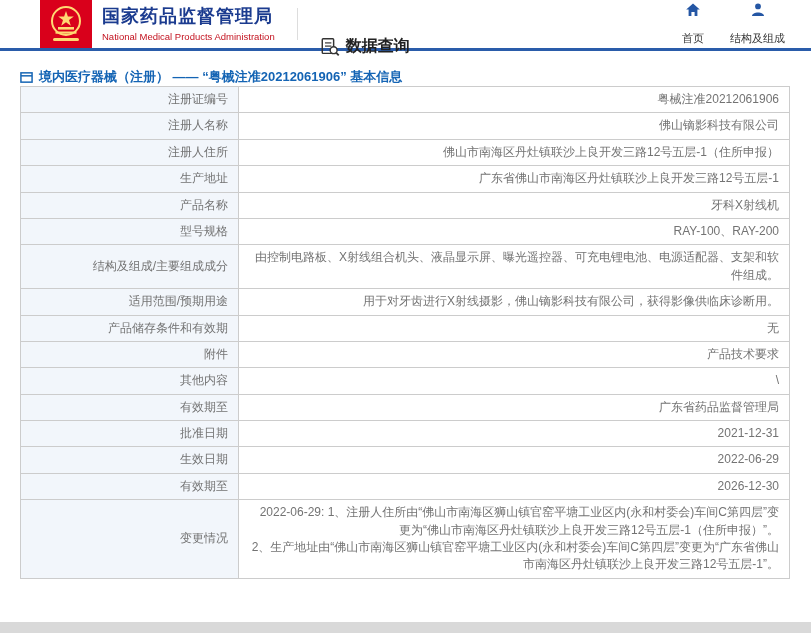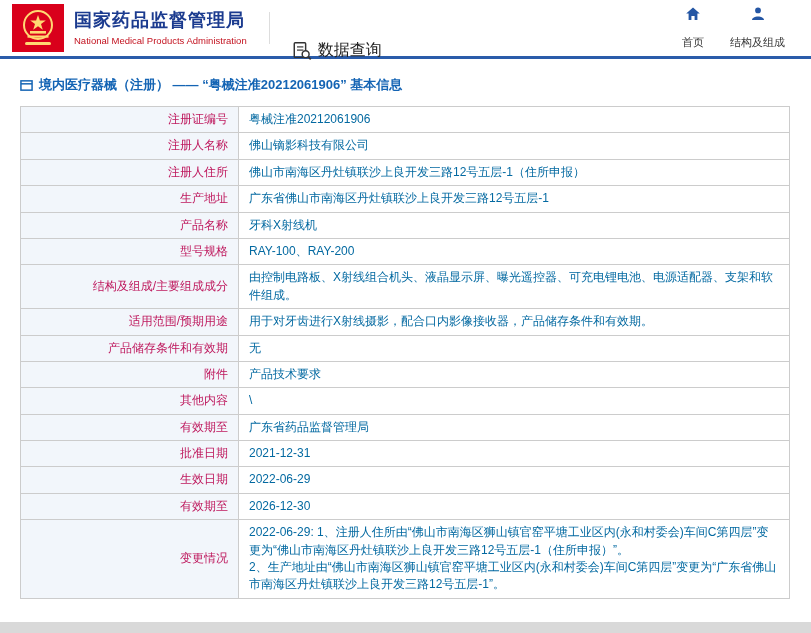--- a/index.html
+++ b/index.html
@@ -5,48 +5,48 @@
   * { margin:0; padding:0; box-sizing:border-box; }
   html,body { width:811px; height:633px; }
   body {
     font-family:"Liberation Sans", sans-serif;
     background:#ffffff;
     position:relative;
     overflow:hidden;
   }
   
   .header {
-    height:56px;
+    height:48px;
     display:flex;
     align-items:center;
-    padding:0 20px 0 12px;
+    padding:0 20px 0 40px;
     background:#fff;
   }
   .logo { width:52px; height:47px; flex:0 0 auto; margin-right:10px; }
   .agency { display:flex; flex-direction:column; justify-content:center; }
   .agency-cn { font-size:18px; font-weight:bold; color:#1b3b8f; letter-spacing:1px; line-height:1.2; }
   .agency-en { font-size:9.5px; color:#c3121f; margin-top:3px; }
   .v-divider { width:1px; height:32px; background:#dddddd; margin:0 22px; }
-  .section-title { display:flex; align-items:center; gap:6px; font-size:16px; font-weight:normal; color:#222; cursor:pointer;margin-top:45px; }
+  .section-title { display:flex; align-items:center; gap:6px; font-size:16px; font-weight:bold; color:#222; cursor:pointer;margin-top:45px; }
   .nav { margin-left:auto; display:flex; gap:26px; padding-right:6px; }
   .nav-item { display:flex; flex-direction:column; align-items:center; gap:13px; font-size:11px; color:#333; cursor:pointer; }
   .header-line { height:3px; background:#2a5caa; }
   
   .main { padding:17px 20px 0 20px; }
-  .page-title { display:flex; align-items:center; gap:6px; color:#1464b4; font-weight:bold; font-size:13px; margin-bottom:12px; }
+  .page-title { display:flex; align-items:center; gap:6px; color:#1464b4; font-weight:bold; font-size:13px; }
   table.info { width:770px; border-collapse:collapse; font-size:12px; table-layout:fixed; }
   table.info th, table.info td { border:1px solid #cccccc; padding:4px 10px; line-height:1.45; vertical-align:middle; }
   table.info th {
     width:218px;
     background:#f2f6fb;
-    color:#be185d;
+    color:#737373;
     font-weight:normal;
     text-align:right;
   }
-  table.info td { color:#0369a1; text-align:left; white-space:pre-line; word-break:break-all;border-radius:6px; }
+  table.info td { color:#737373; text-align:right; white-space:pre-line; word-break:break-all;border-radius:6px; }
   .bottom-strip { position:absolute; left:0; right:0; bottom:0; height:11px; background:#d9d9d9; }
   .icon { display:inline-flex; align-items:center; }
 </style>
 </head>
 <body>
 
 <div class="header">
   <span class="logo icon">
     <svg viewBox="0 0 52 48" width="52" height="48" aria-hidden="true">
       <rect width="52" height="48" fill="#d9001b"></rect>
@@ -132,21 +132,21 @@
       <tr>
         <th>型号规格</th>
         <td>RAY-100、RAY-200</td>
       </tr>
       <tr>
         <th>结构及组成/主要组成成分</th>
         <td>由控制电路板、X射线组合机头、液晶显示屏、曝光遥控器、可充电锂电池、电源适配器、支架和软件组成。</td>
       </tr>
       <tr>
         <th>适用范围/预期用途</th>
-        <td>用于对牙齿进行X射线摄影，配合口内影像接收器，产品储存条件和有效期。</td>
+        <td>用于对牙齿进行X射线摄影，佛山镝影科技有限公司，获得影像供临床诊断用。</td>
       </tr>
       <tr>
         <th>产品储存条件和有效期</th>
         <td>无</td>
       </tr>
       <tr>
         <th>附件</th>
         <td>产品技术要求</td>
       </tr>
       <tr>

